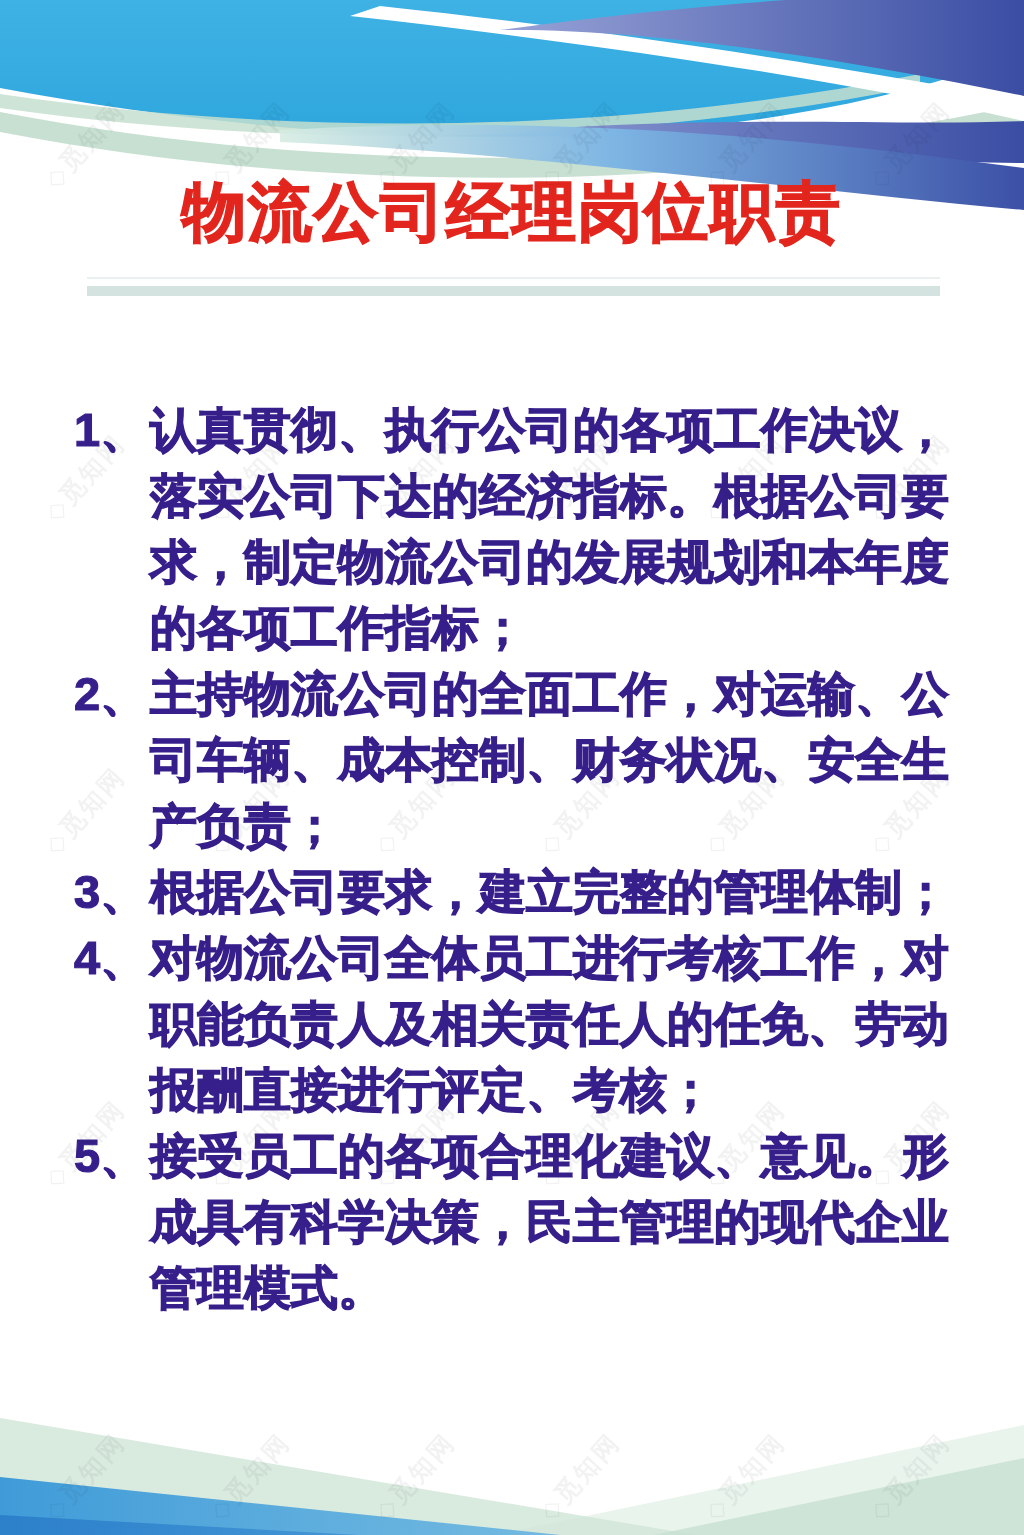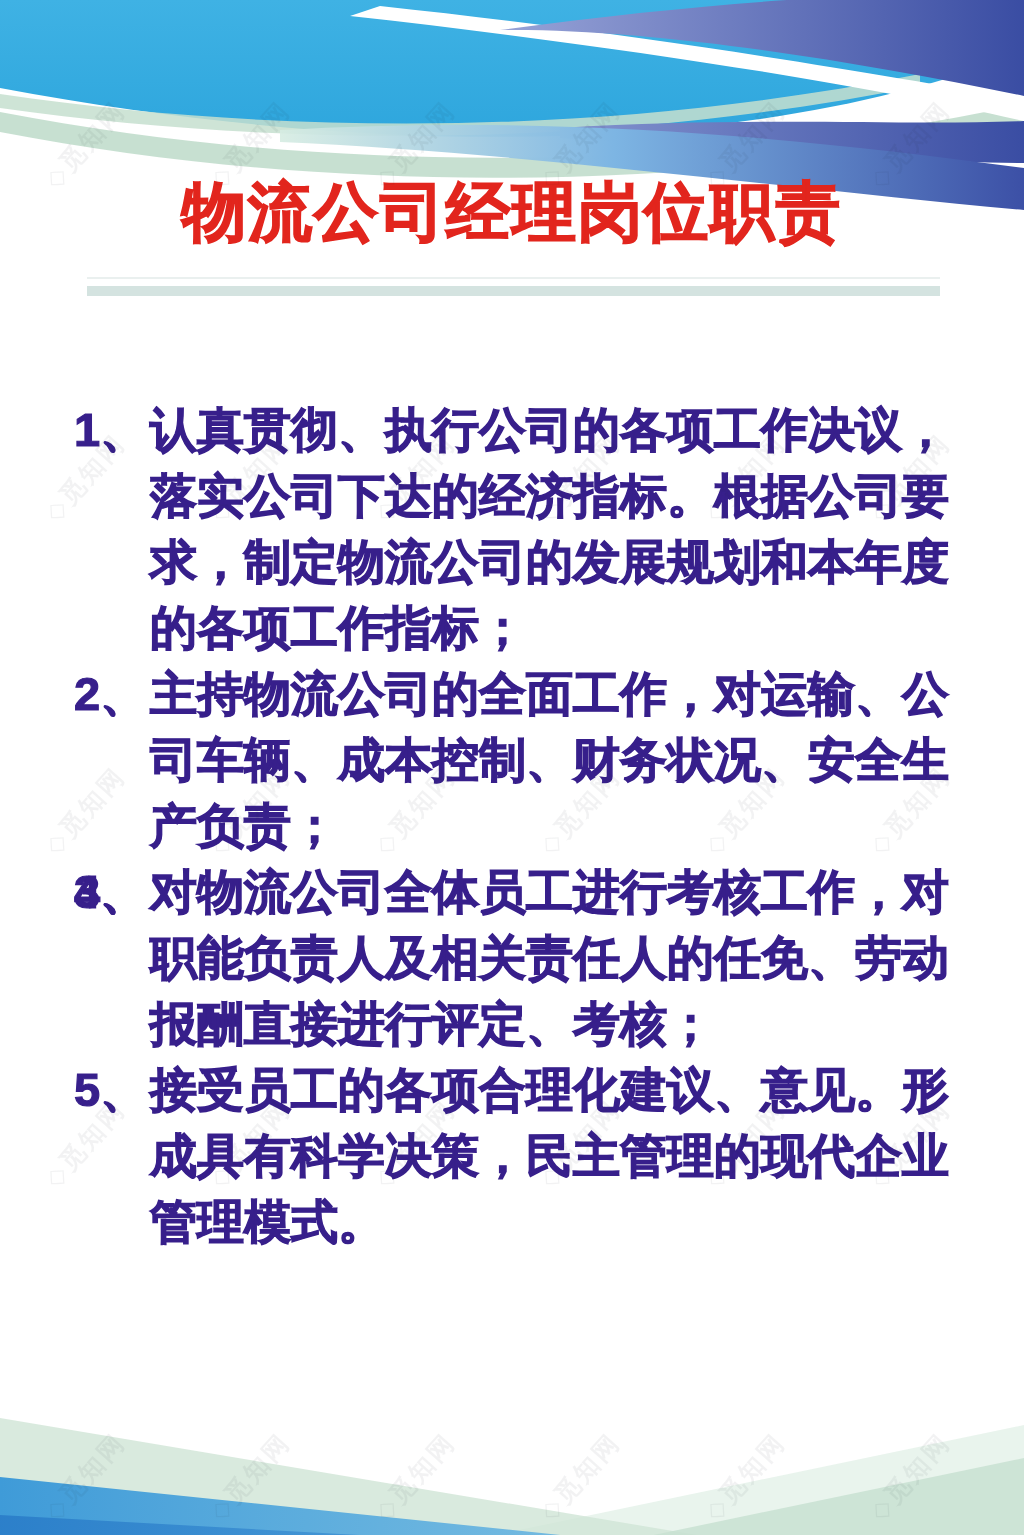--- a/index.html
+++ b/index.html
@@ -114,20 +114,21 @@
     <li class="resp-item">
       <span class="item-num">1、</span>
       <span class="item-text">认真贯彻、执行公司的各项工作决议，落实公司下达的经济指标。根据公司要求，制定物流公司的发展规划和本年度的各项工作指标；</span>
     </li>
     <li class="resp-item">
       <span class="item-num">2、</span>
       <span class="item-text">主持物流公司的全面工作，对运输、公司车辆、成本控制、财务状况、安全生产负责；</span>
     </li>
     <li class="resp-item">
       <span class="item-num">3、</span>
+      <span class="item-text">根据公司要求，建立完整的管理体制；</span>
     </li>
     <li class="resp-item">
       <span class="item-num">4、</span>
       <span class="item-text">对物流公司全体员工进行考核工作，对职能负责人及相关责任人的任免、劳动报酬直接进行评定、考核；</span>
     </li>
     <li class="resp-item">
       <span class="item-num">5、</span>
       <span class="item-text">接受员工的各项合理化建议、意见。形成具有科学决策，民主管理的现代企业管理模式。</span>
     </li>
   </ol>

